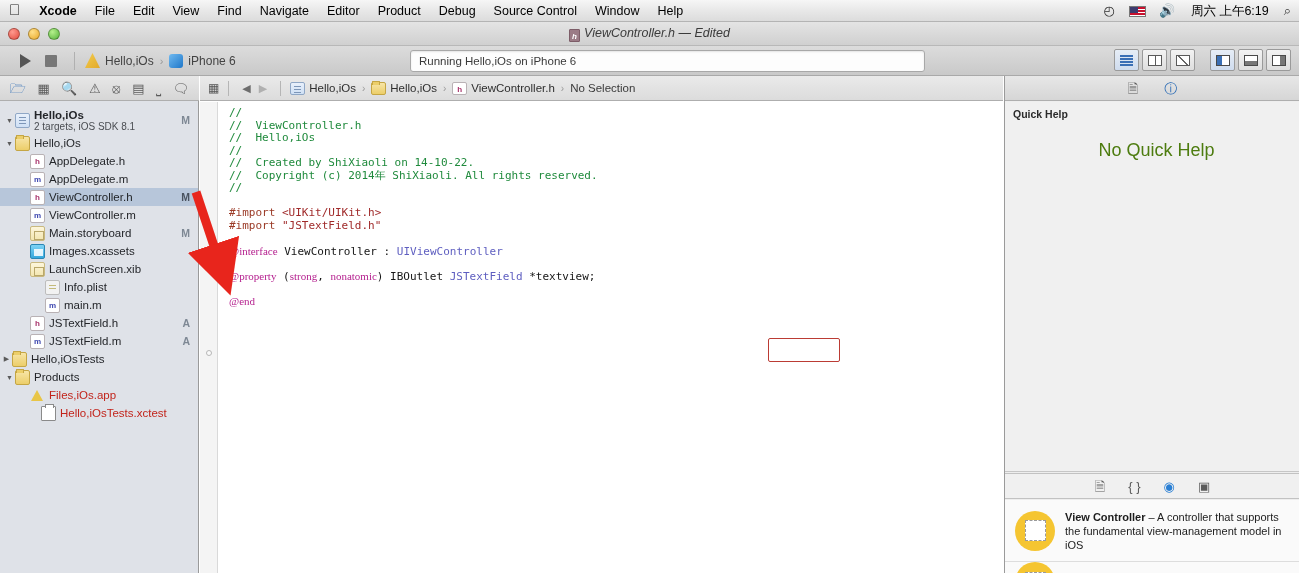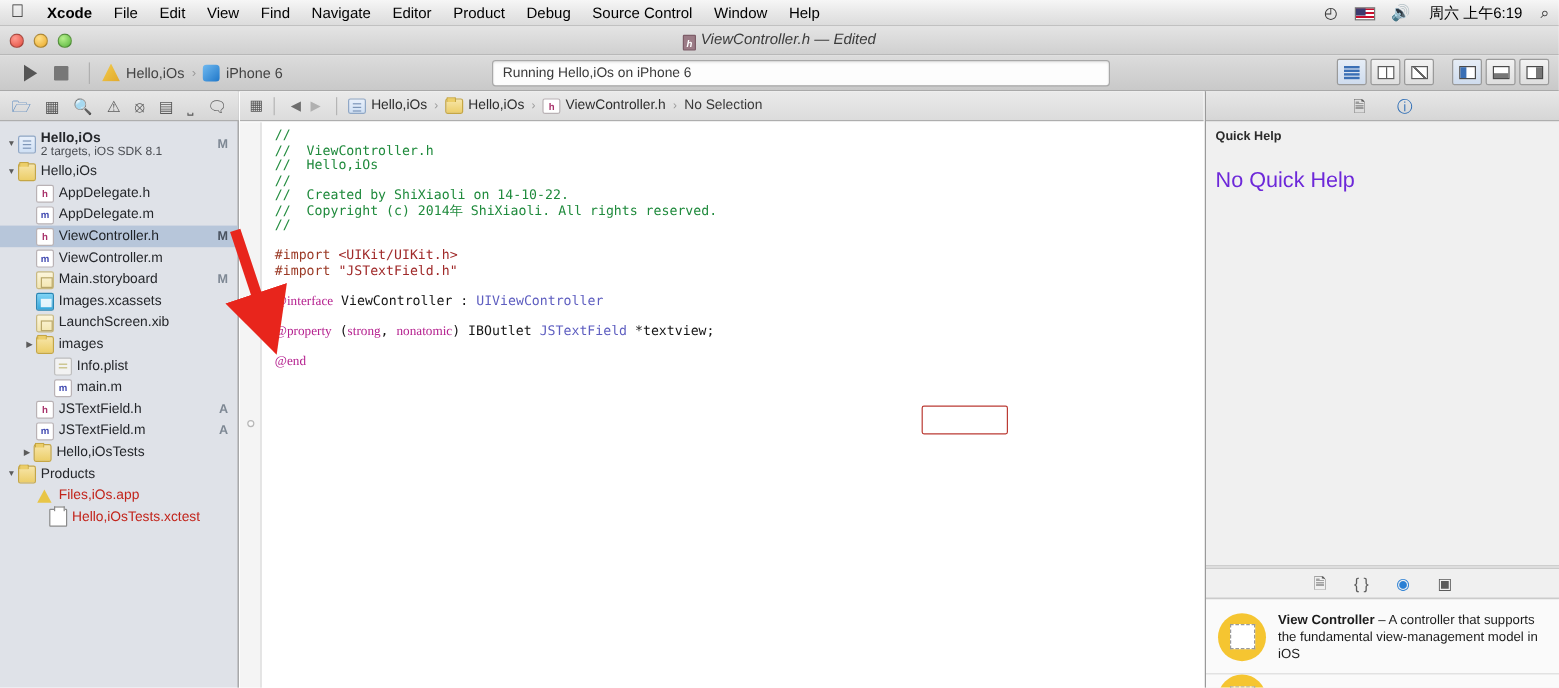--- a/index.html
+++ b/index.html
@@ -295,22 +295,22 @@
     height: 25px; width: 295px;
     background: linear-gradient(to bottom,#e7e7e7,#d6d6d6);
     border-bottom: 1px solid #aeaeae;
     display: flex; align-items: center; justify-content: center; gap: 26px;
   }
   .uti { font-size: 13px; color: #5a5a5a; line-height:1; }
   .uti.sel { color: #2a6bb5; }
   .qh-pane { position: absolute; top: 26px; left: 0; width: 295px; height: 370px; background: #f0f0f0; }
   .qh-title { font-size: 10.5px; font-weight: bold; color: #2b2b2b; padding: 6px 0 0 8px; }
   .qh-empty {
-    position: absolute; top: 38px; left: 8px; right: 0; 
-    font-size: 18px; color: #6d28d9;
+    position: absolute; top: 38px; left: 8px; right: 0; text-align: center;
+    font-size: 18px; color: #4d7c0f;
   }
   .qh-divider { position: absolute; left: 0; right: 0; bottom: 0; height: 1px; background: #c6c6c6; }
 
   .lib-toolbar {
     position: absolute; top: 397px; left: 0; width: 295px; height: 26px;
     background: #f0f0f0; border-top: 1px solid #c2c2c2; border-bottom: 1px solid #c2c2c2;
     display: flex; align-items: center; justify-content: center; gap: 23px;
   }
   .lti { font-size: 13px; color: #5b5b5b; line-height: 1; }
   .lti.sel { color: #2a7fd4; }
@@ -479,25 +479,20 @@
           <div class="row" style="padding-left: 19px;">
             <span class="disc empty"></span>
             <span class="fico xca"></span>
             <span class="rname">Images.xcassets</span>
           </div>
           <div class="row" style="padding-left: 19px;">
             <span class="disc empty"></span>
             <span class="fico sb"></span>
             <span class="rname">LaunchScreen.xib</span>
           </div>
-          <div class="row" style="padding-left: 19px;">
-            <span class="disc">▶</span>
-            <span class="fico folder"></span>
-            <span class="rname">images</span>
-          </div>
           <div class="row" style="padding-left: 34px;">
             <span class="disc empty"></span>
             <span class="fico plist"></span>
             <span class="rname">Info.plist</span>
           </div>
           <div class="row" style="padding-left: 34px;">
             <span class="disc empty"></span>
             <span class="fico impl">m</span>
             <span class="rname">main.m</span>
           </div>
@@ -506,21 +501,21 @@
             <span class="fico hdr">h</span>
             <span class="rname">JSTextField.h</span>
             <span class="rstat">A</span>
           </div>
           <div class="row" style="padding-left: 19px;">
             <span class="disc empty"></span>
             <span class="fico impl">m</span>
             <span class="rname">JSTextField.m</span>
             <span class="rstat">A</span>
           </div>
-          <div class="row" style="padding-left: 17px; justify-content: flex-end;">
+          <div class="row" style="padding-left: 1px; justify-content: flex-end;">
             <span class="disc">▶</span>
             <span class="fico folder"></span>
             <span class="rname">Hello,iOsTests</span>
           </div>
           <div class="row" style="padding-left: 4px;">
             <span class="disc">▼</span>
             <span class="fico folder"></span>
             <span class="rname">Products</span>
           </div>
           <div class="row" style="padding-left: 19px;">

